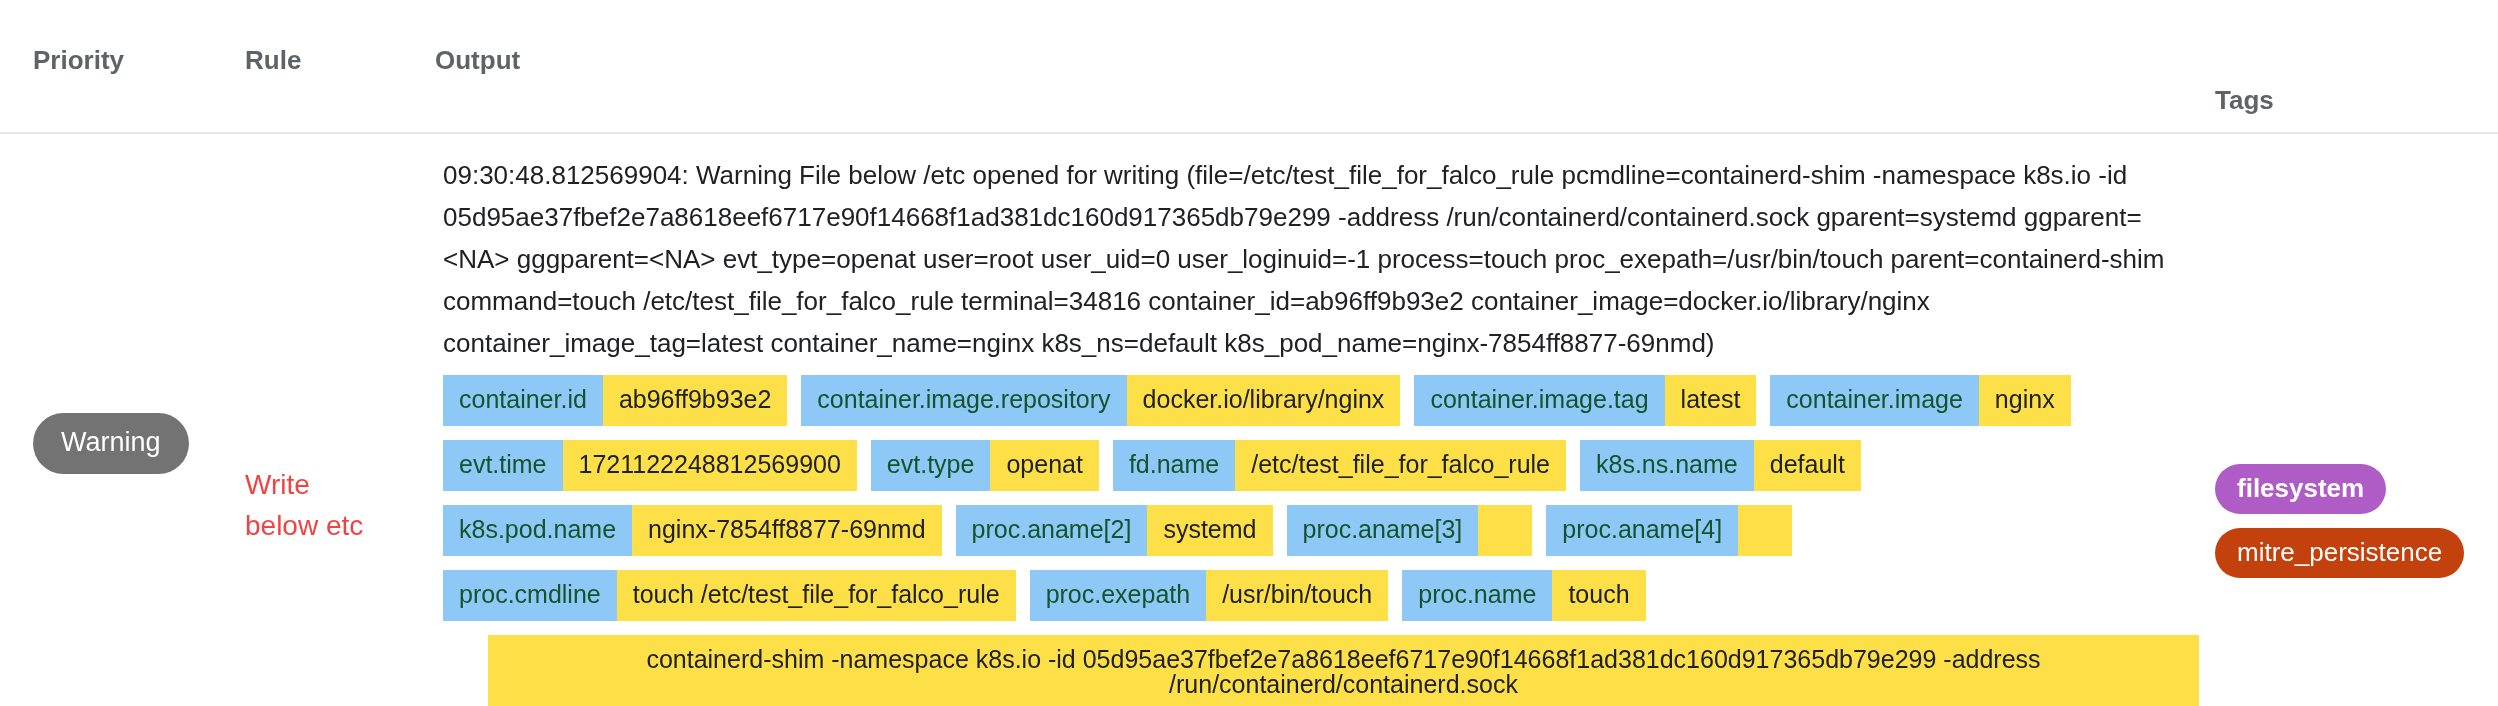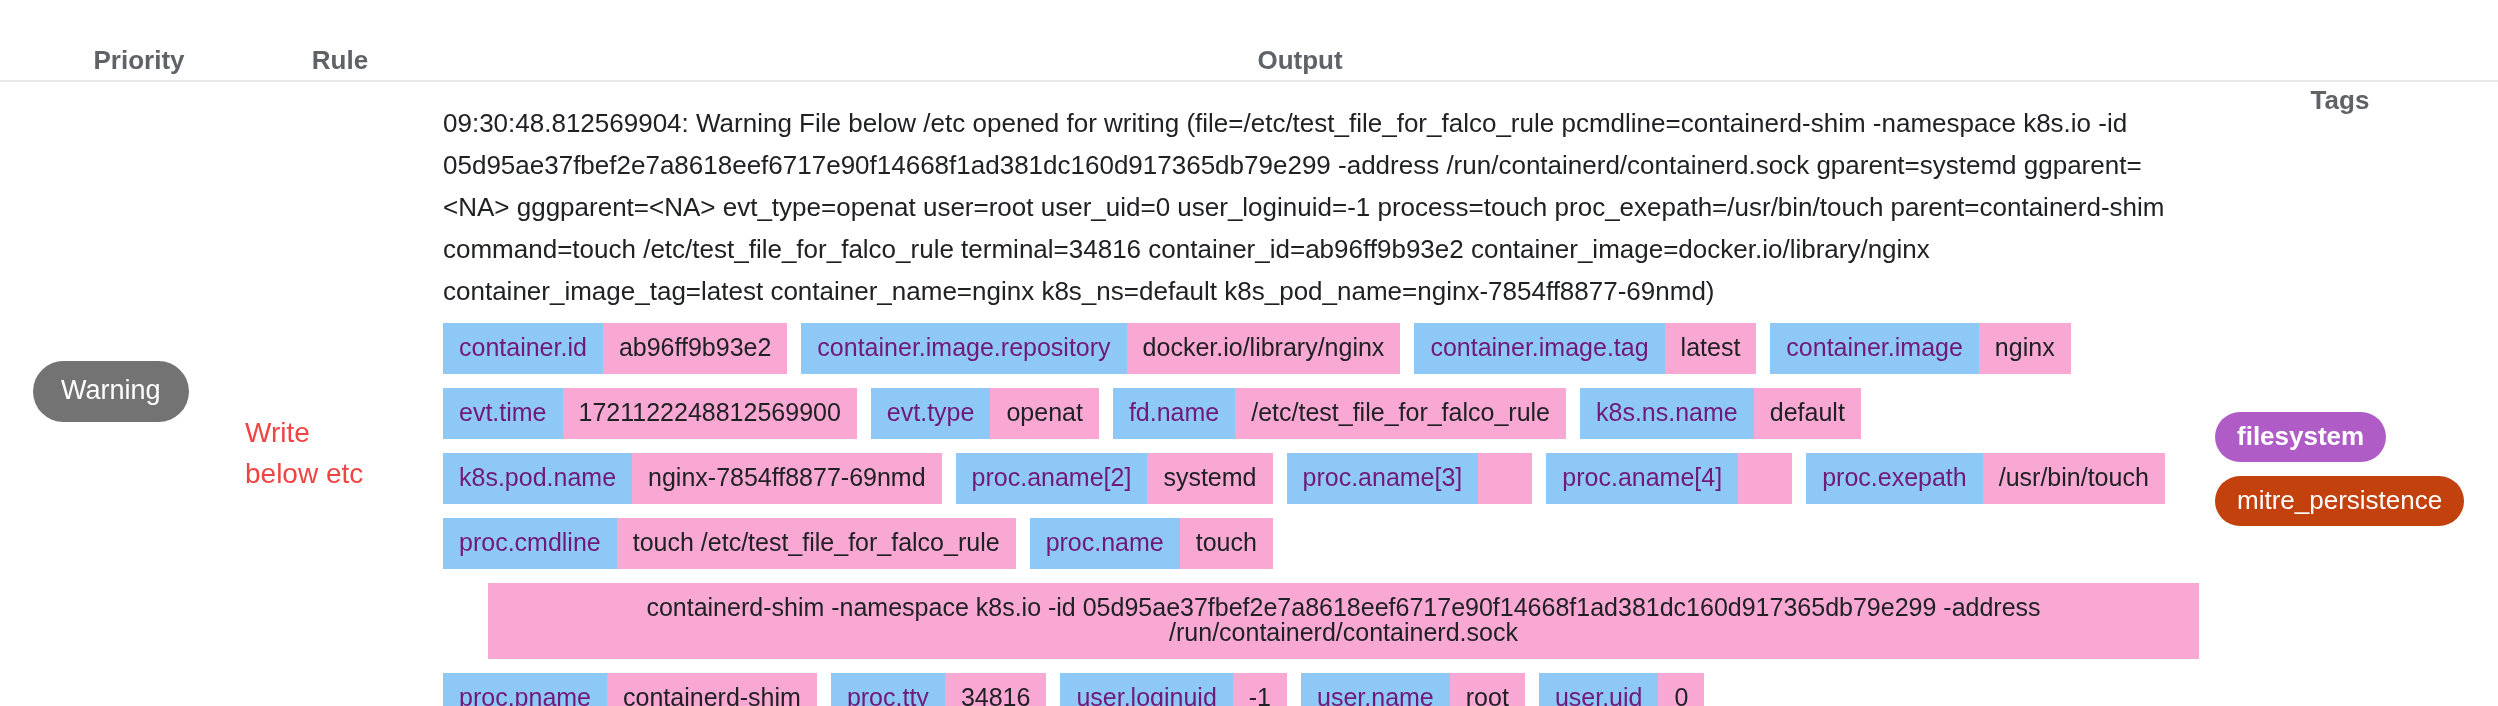--- a/index.html
+++ b/index.html
@@ -17,24 +17,23 @@
 
   .table {
     width: 2498px;
     position: relative;
   }
 
   
   .thead {
     display: flex;
     align-items: flex-start;
-    height: 82px;
+    height: 134px;
     box-sizing: border-box;
     border-bottom: 2px solid #e8e8e8;
-    text-align: center;
   }
   .th {
     font-size: 26px;
     font-weight: bold;
     color: #5f6368;
     padding-top: 45px;
     box-sizing: border-box;
   }
   .col-priority { width: 245px; padding-left: 33px; }
   .col-rule     { width: 190px; }
@@ -106,24 +105,24 @@
   }
   .chip-key, .chip-val {
     font-size: 25px;
     line-height: 1;
     padding: 12px 16px 14px 16px;
     white-space: nowrap;
     box-sizing: border-box;
   }
   .chip-key {
     background: #8EC8F6;
-    color: #701a75;
+    color: #14532d;
   }
   .chip-val {
-    background: #f9a8d4;
+    background: #fde047;
     color: #202124;
   }
   .chip-val.empty {
     min-width: 54px;
   }
   .chip-pair.wide .chip-val {
     white-space: normal;
   }
   .chip-pair.full {
     width: 1758px;
@@ -221,26 +220,26 @@
           </div>
           <div class="chip-pair">
             <span class="chip-key">proc.aname[3]</span>
             <span class="chip-val empty"></span>
           </div>
           <div class="chip-pair">
             <span class="chip-key">proc.aname[4]</span>
             <span class="chip-val empty"></span>
           </div>
           <div class="chip-pair">
+            <span class="chip-key">proc.cmdline</span>
+            <span class="chip-val">touch /etc/test_file_for_falco_rule</span>
+          </div>
+          <div class="chip-pair">
             <span class="chip-key">proc.exepath</span>
             <span class="chip-val">/usr/bin/touch</span>
-          </div>
-          <div class="chip-pair">
-            <span class="chip-key">proc.cmdline</span>
-            <span class="chip-val">touch /etc/test_file_for_falco_rule</span>
           </div>
           <div class="chip-pair">
             <span class="chip-key">proc.name</span>
             <span class="chip-val">touch</span>
           </div>
           <div class="chip-pair full wide">
             <span class="chip-val">containerd-shim -namespace k8s.io -id 05d95ae37fbef2e7a8618eef6717e90f14668f1ad381dc160d917365db79e299 -address /run/containerd/containerd.sock</span>
           </div>
           <div class="chip-pair">
             <span class="chip-key">proc.pname</span>

